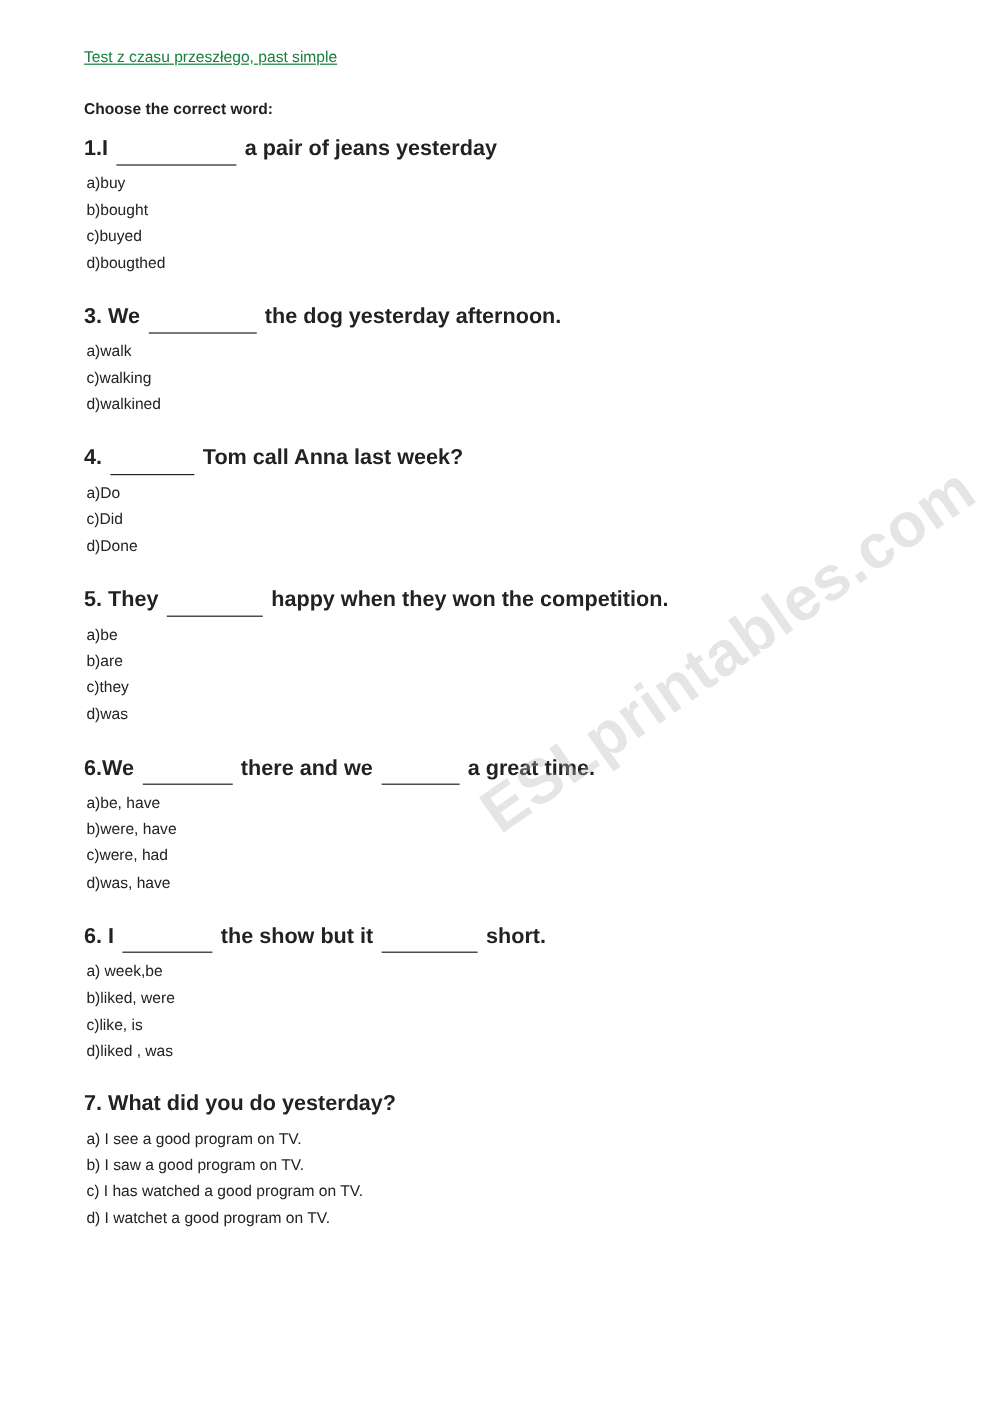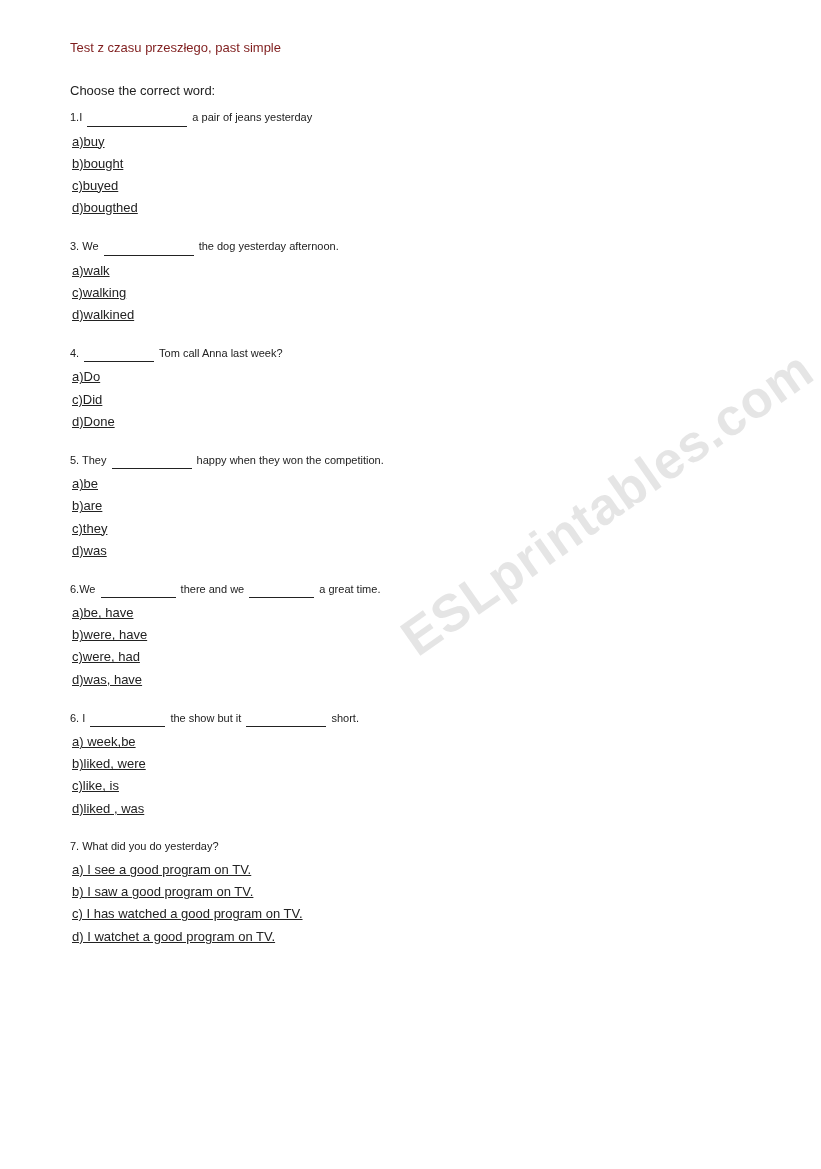--- a/index.html
+++ b/index.html
@@ -35,52 +35,53 @@
       white-space: nowrap;
       pointer-events: none;
       user-select: none;
       font-family: Arial, sans-serif;
       letter-spacing: 1px;
     }
 
     .page-title {
       font-size: 13px;
       margin-bottom: 28px;
-      color: #7f1d1d;
+      color: #15803d;
+      text-decoration: underline;
     }
 
     .section-heading {
       font-size: 13px;
-      font-weight: normal;
+      font-weight: bold;
       margin-bottom: 10px;
     }
 
     .question-block {
       margin-bottom: 18px;
     }
 
     .question-text {
-      font-size: 11px;
+      font-size: 18px;
       margin-bottom: 4px;
       line-height: 1.6;
+      font-weight: bold;
     }
 
     .blank {
       display: inline-block;
       border-bottom: 1px solid #222;
       min-width: 80px;
       vertical-align: bottom;
       margin: 0 2px;
     }
 
     .option {
       font-size: 13px;
       line-height: 1.7;
       padding-left: 2px;
-      text-decoration: underline;
     }
   </style>
 </head>
 <body>
 
 <div class="page-container">
 
   <div class="watermark">ESLprintables.com</div>
 
   <div class="page-title">Test z czasu przeszłego, past simple</div>

